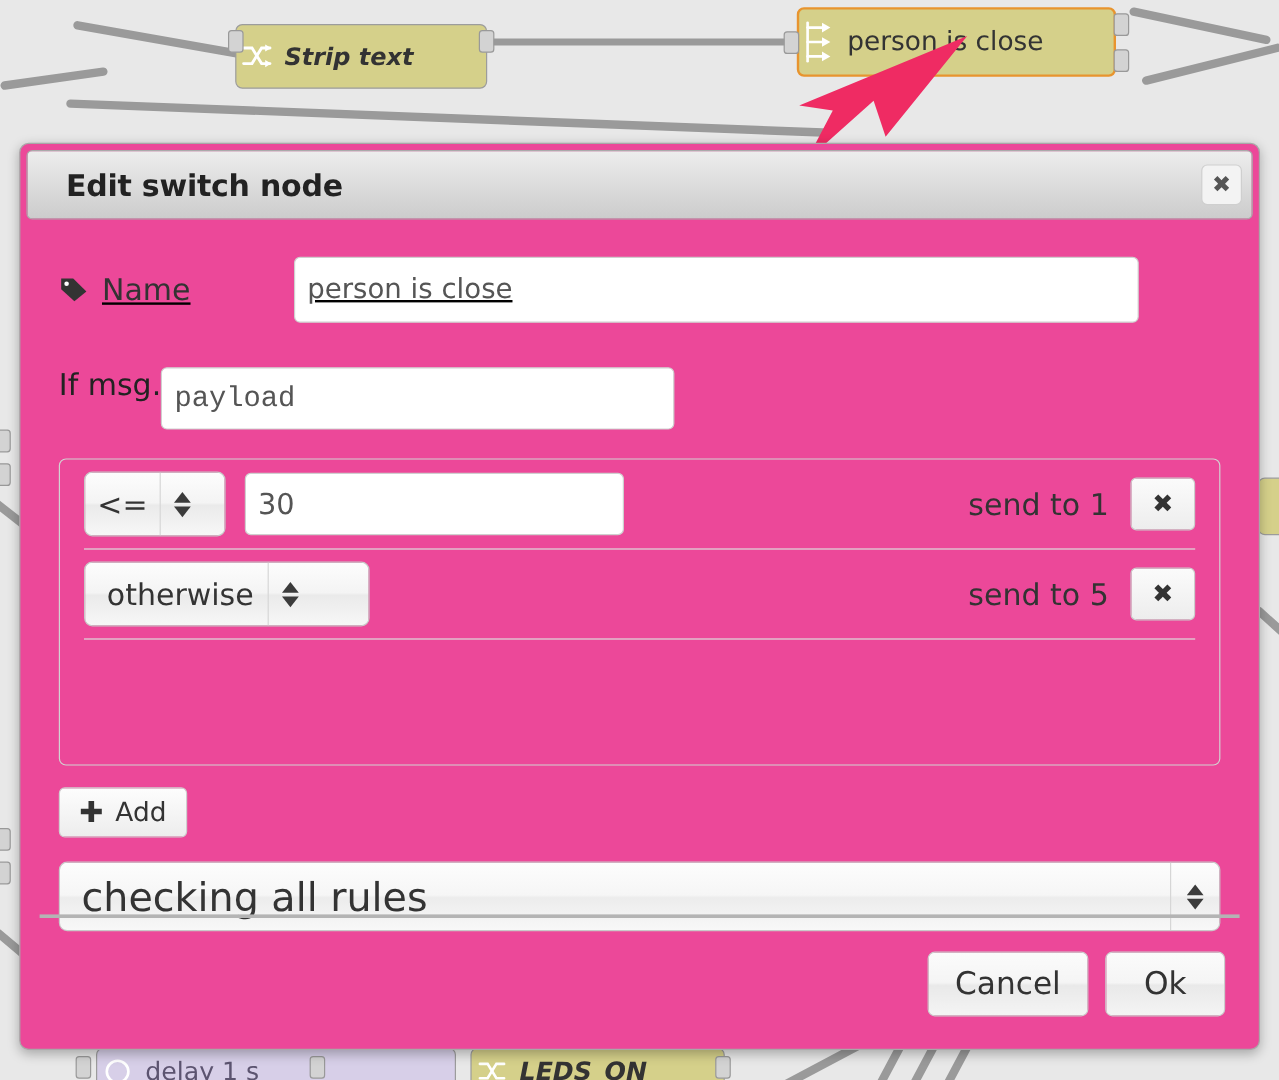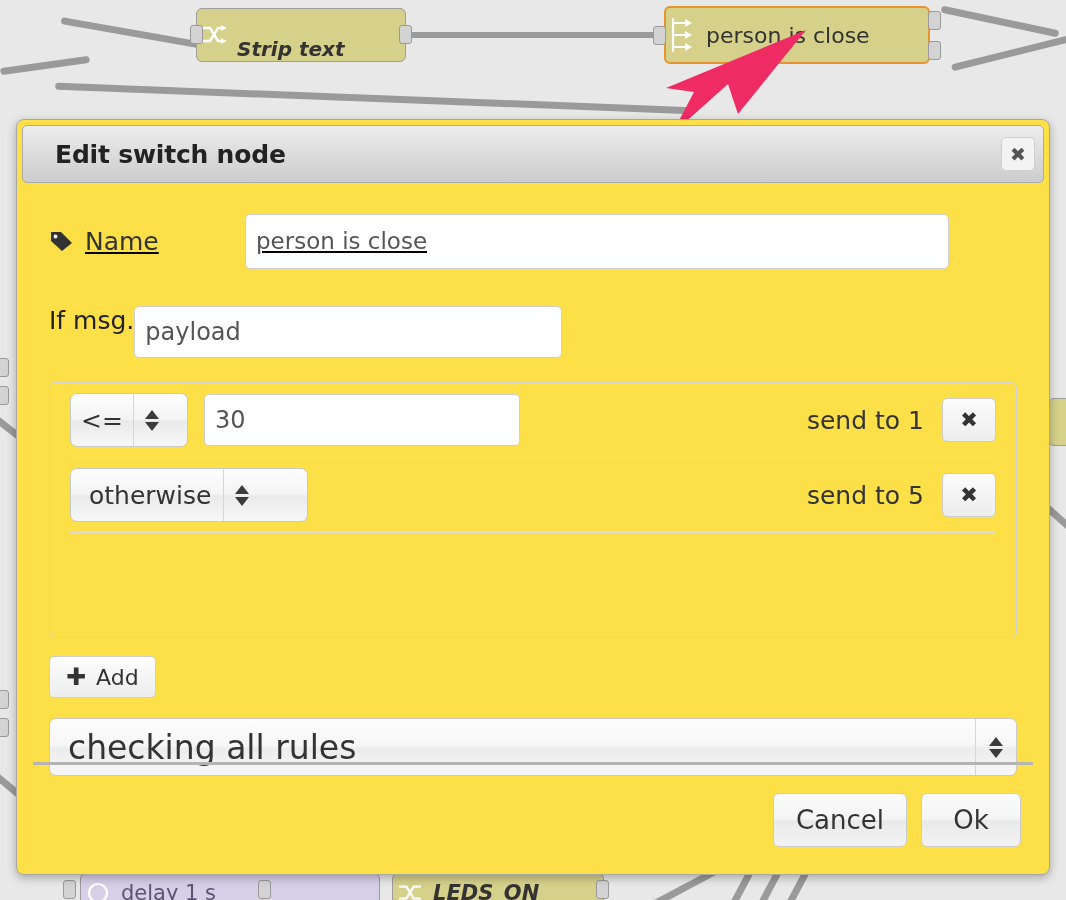--- a/index.html
+++ b/index.html
@@ -72,21 +72,21 @@
   
   .arrow { position: absolute; left: 630px; top: 28px; }
 
   
   .dialog {
     position: absolute;
     left: 16px;
     top: 119px;
     width: 1034px;
     height: 756px;
-    background: #fde047;
+    background: #ec4899;
     border: 1px solid #a8a8a8;
     border-radius: 8px;
     box-sizing: border-box;
     box-shadow: 0 3px 10px rgba(0,0,0,.28);
     overflow: hidden;
   }
 
   .dlg-titlebar {
     position: absolute;
     left: 5px; top: 5px; right: 5px;
@@ -170,21 +170,21 @@
     display: flex;
     align-items: flex-start;
     height: 52px;
     margin-top: 37px;
   }
   .lbl-ifmsg {
     font-size: 25px;
     color: #222;
     white-space: nowrap;
   }
-  .inp-prop { width: 428px; height: 52px; font-size: 24px; }
+  .inp-prop { width: 428px; height: 52px; font-size: 24px; font-family: Liberation Mono, monospace; }
 
   
   .rules-box {
     margin-top: 24px;
     border: 1px solid #d2d2d2;
     border-radius: 6px;
     height: 256px;
     box-sizing: border-box;
     padding: 0 20px;
   }
@@ -363,21 +363,21 @@
     <div class="port" style="left:-4px; top:358px;"></div>
     <div class="port" style="left:-4px; top:386px;"></div>
     <div class="wire" style="left:-10px; top:430px; width:50px; height:7px; transform:rotate(38deg);"></div>
     <div class="port" style="left:-4px; top:690px;"></div>
     <div class="port" style="left:-4px; top:718px;"></div>
     <div class="wire" style="left:-10px; top:790px; width:55px; height:7px; transform:rotate(40deg);"></div>
 
     <div class="node" style="left:1048px; top:398px; width:60px; height:48px;"></div>
     <div class="wire" style="left:1040px; top:520px; width:50px; height:7px; transform:rotate(42deg);"></div>
 
-    <div class="node" style="left:196px; top:8px; width:210px; height:54px;align-items:flex-end;">
+    <div class="node" style="left:196px; top:20px; width:210px; height:54px;">
       <span class="node-icon">
         <svg width="26" height="24" viewBox="0 0 26 24">
           <g stroke="#ffffff" stroke-width="2.4" fill="none" stroke-linecap="round">
             <path d="M2 5 L9 5 L17 18 L24 18"></path>
             <path d="M2 18 L9 18 L17 5 L24 5"></path>
           </g>
           <path d="M20 2 L25 5 L20 8 Z" fill="#ffffff"></path>
           <path d="M20 15 L25 18 L20 21 Z" fill="#ffffff"></path>
         </svg>
       </span>

